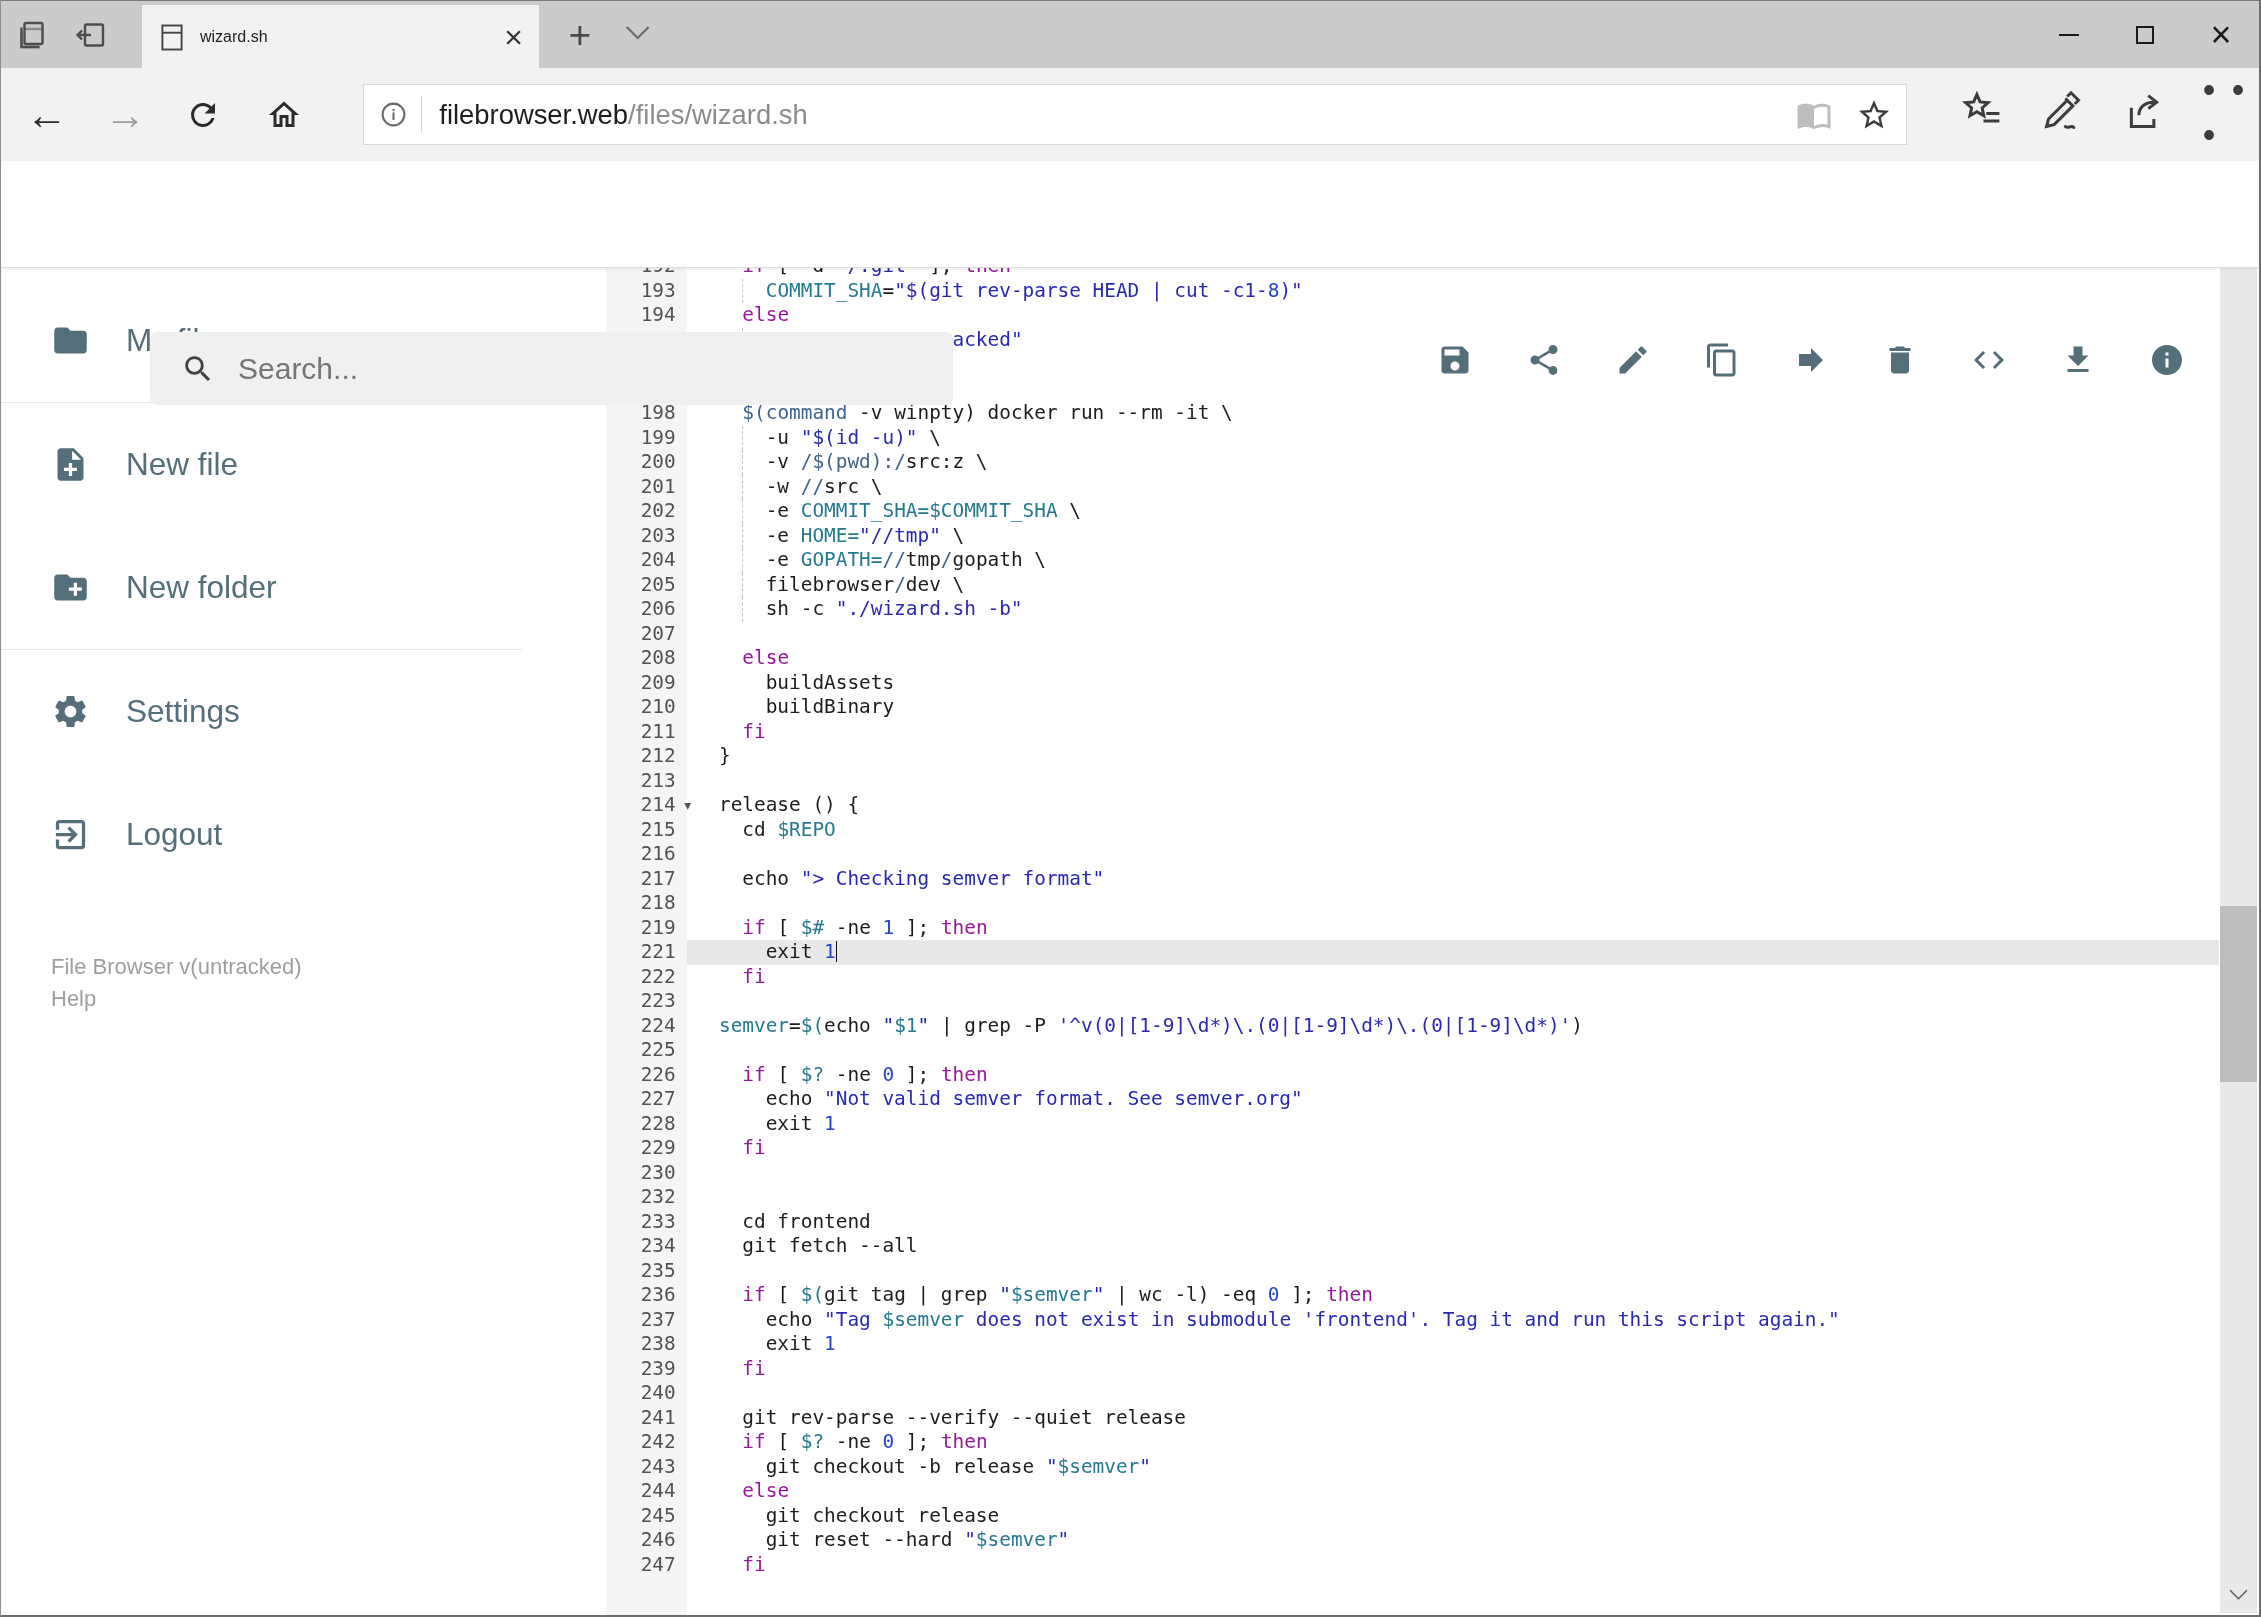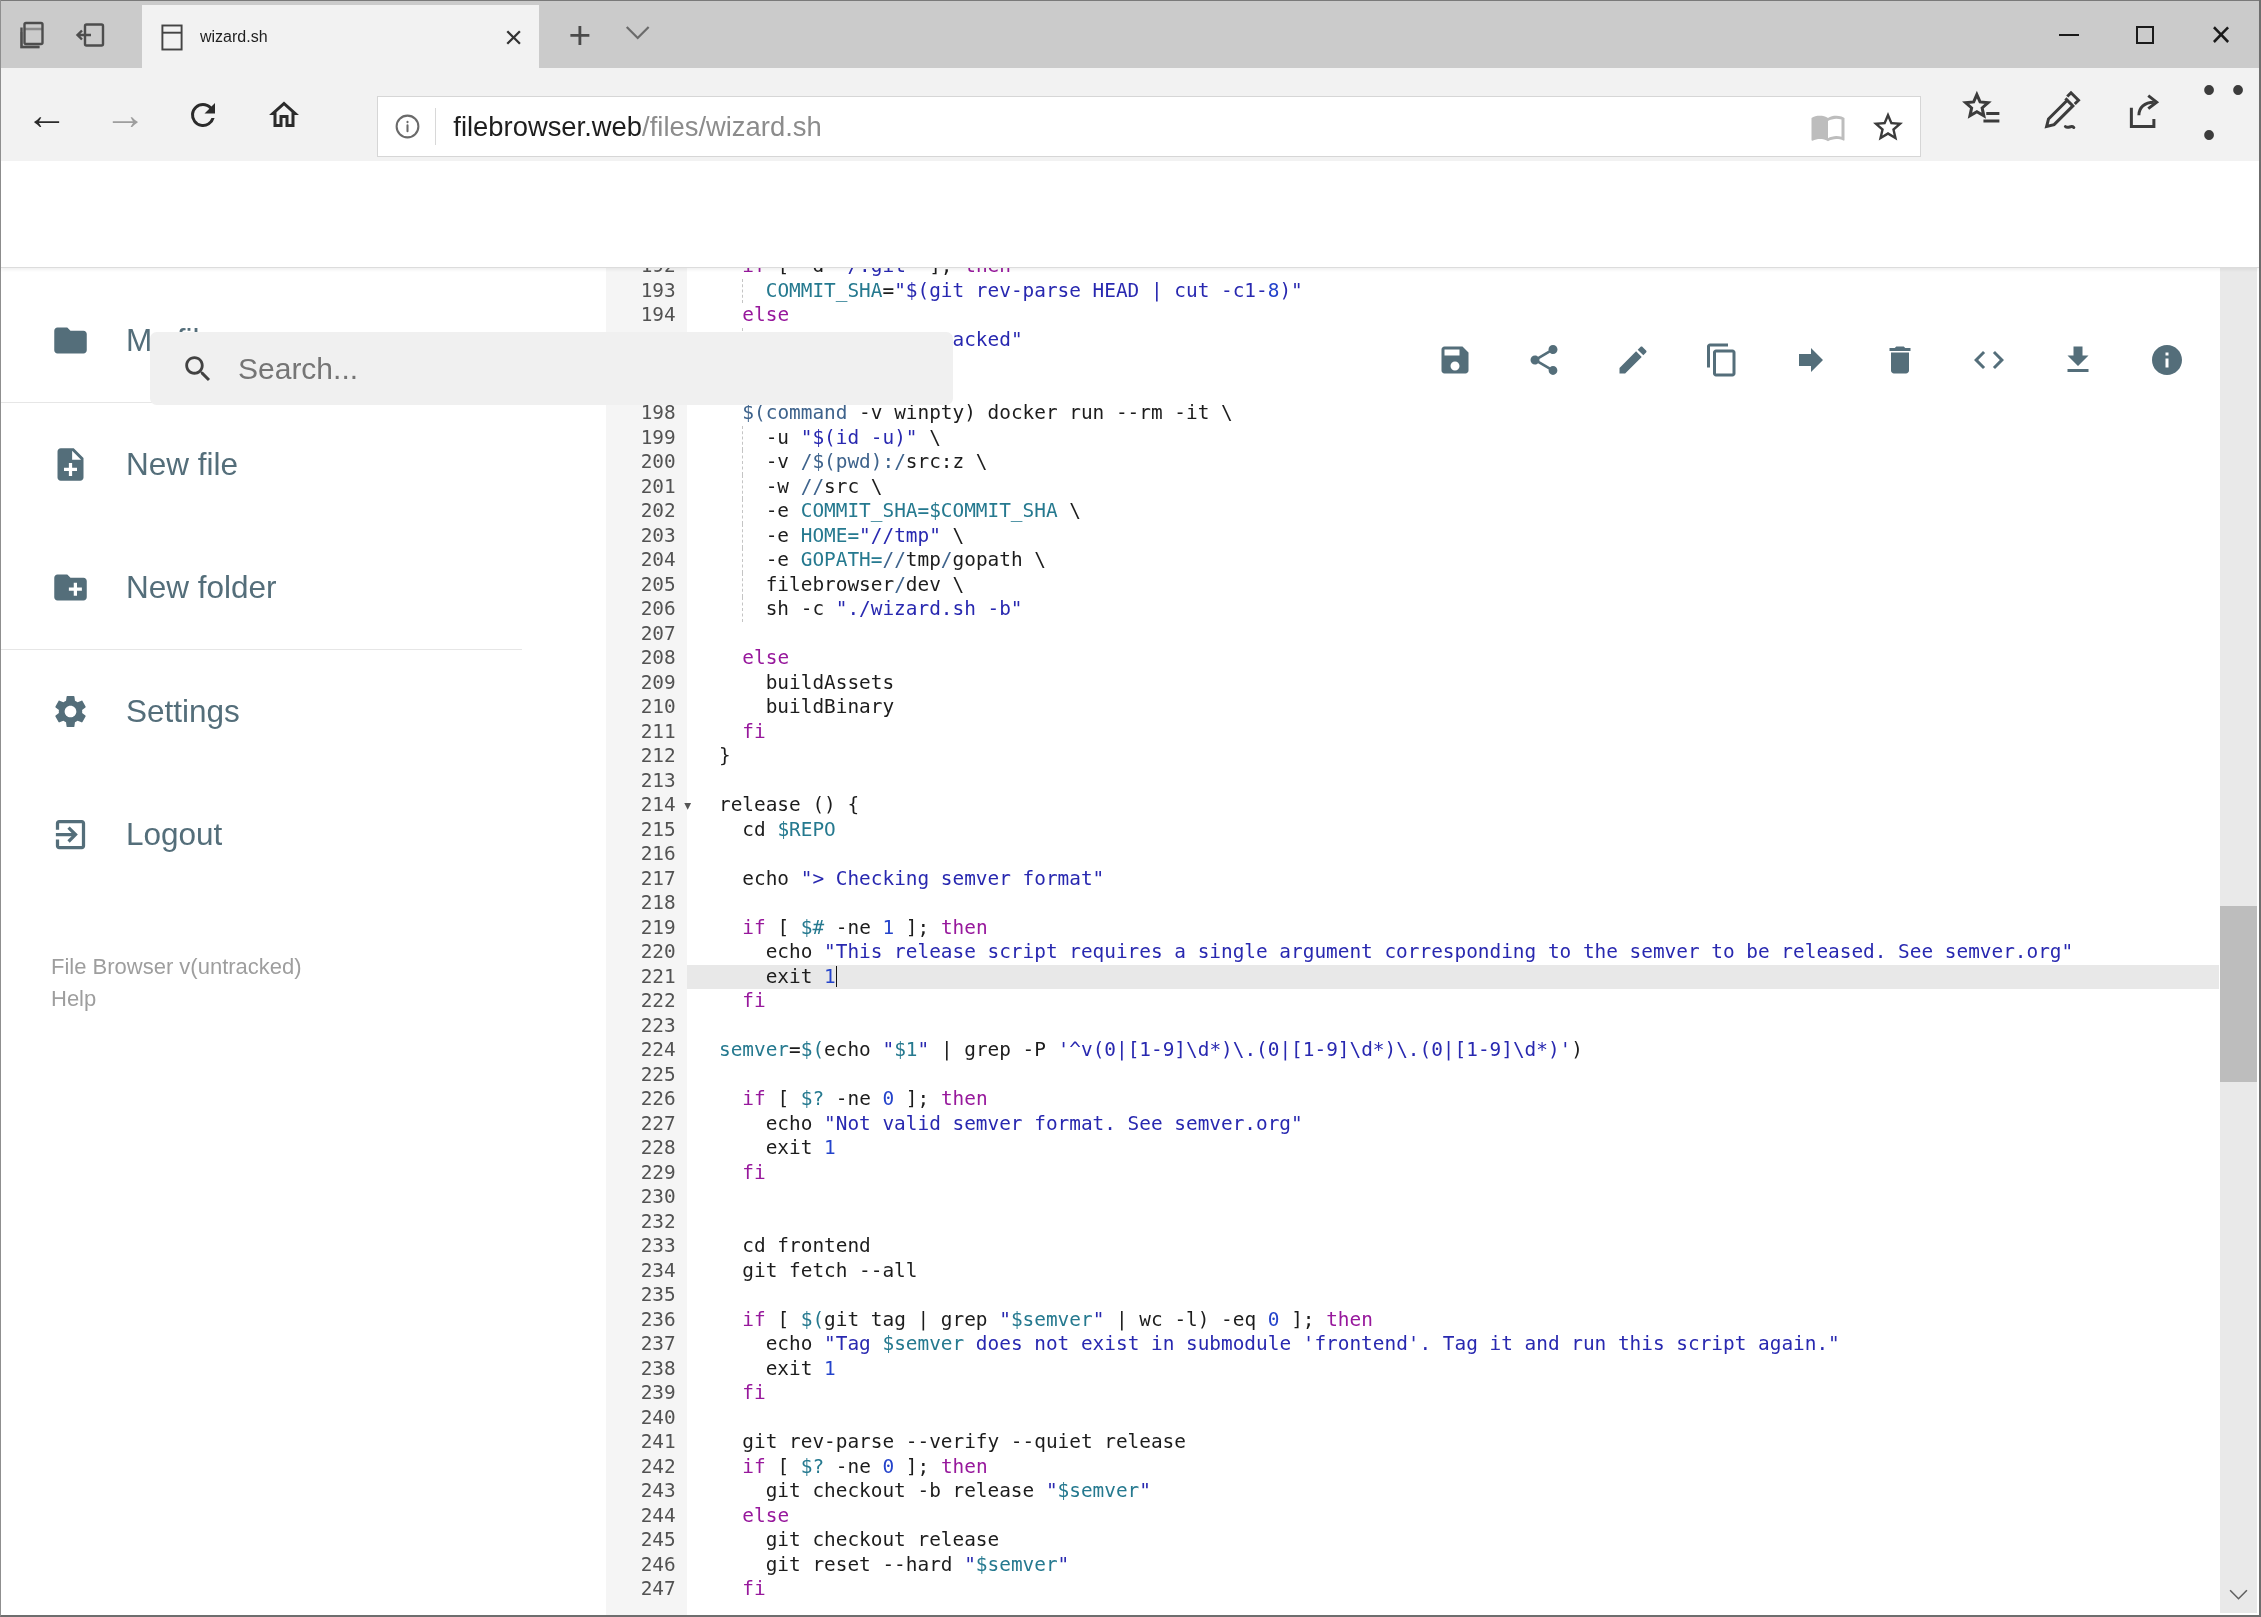--- a/index.html
+++ b/index.html
@@ -24,22 +24,22 @@
   .glyph-min{width:19.4px;height:2.4px;background:#1a1a1a;}
   .glyph-max{width:18px;height:18px;border:2.4px solid #1a1a1a;box-sizing:border-box;}
   .glyph-close{font-size:36px;line-height:1;font-weight:200;}
 
   
   .navbar{position:absolute;left:0;right:0;top:68px;height:94px;background:#f2f2f2;border-bottom:0.8px solid #d2d2d2;box-sizing:border-box;}
   .navico{position:absolute;top:21px;width:52px;height:52px;display:flex;align-items:center;justify-content:center;}
   .arrowchar{font-size:42px;color:#2b2b2b;line-height:1;}
   .arrowchar.dis{color:#9e9e9e;}
   .navico svg{width:36px;height:36px;}
-  .urlbar{position:absolute;left:362px;top:28px;width:1544px;height:61px;background:#fff;border:1.6px solid #d6d6d6;
-          box-sizing:border-box;display:flex;align-items:center;margin-left:14px;}
+  .urlbar{position:absolute;left:362px;top:16px;width:1544px;height:61px;background:#fff;border:1.6px solid #d6d6d6;
+          box-sizing:border-box;display:flex;align-items:center;}
   .urlinfo{width:29px;height:29px;color:#6a6a6a;margin:0 13px 0 14.5px;flex:none;}
   .urlsep{width:0.8px;height:37px;background:#d8d8d8;flex:none;}
   .urltext{margin-left:18px;font-size:27.4px;white-space:nowrap;flex:1;overflow:hidden;}
   .urlhost{color:#1d1d1d;} .urlpath{color:#8c8c8c;}
   .urlbar .rdico{width:36px;height:36px;color:#bdbdbd;margin-right:24px;flex:none;}
   .urlbar .starico{width:36px;height:36px;color:#3c3c3c;margin-right:14.5px;flex:none;}
   .navright{position:absolute;right:11.3px;top:21px;display:flex;gap:36px;}
   .navright .ico{width:45px;height:45px;color:#3c3c3c;display:flex;align-items:center;justify-content:center;}
   .navright svg{width:36px;height:36px;}
   .dots{font-size:36px;color:#3c3c3c;letter-spacing:3.2px;line-height:45px;}
@@ -336,21 +336,20 @@
         <div class="cl"><span class="ln">210</span><span class="lc"><span class="tk-p">    buildBinary</span></span></div>
         <div class="cl"><span class="ln">211</span><span class="lc"><span class="tk-p">  </span><span class="tk-k">fi</span></span></div>
         <div class="cl"><span class="ln">212</span><span class="lc"><span class="tk-p">}</span></span></div>
         <div class="cl"><span class="ln">213</span><span class="lc"></span></div>
         <div class="cl"><span class="ln">214<i class="fold">▾</i></span><span class="lc"><span class="tk-p">release () {</span></span></div>
         <div class="cl"><span class="ln">215</span><span class="lc"><span class="tk-p">  cd </span><span class="tk-v">$REPO</span></span></div>
         <div class="cl"><span class="ln">216</span><span class="lc"></span></div>
         <div class="cl"><span class="ln">217</span><span class="lc"><span class="tk-p">  echo </span><span class="tk-s">"&gt; Checking semver format"</span></span></div>
         <div class="cl"><span class="ln">218</span><span class="lc"></span></div>
         <div class="cl"><span class="ln">219</span><span class="lc"><span class="tk-p">  </span><span class="tk-k">if</span><span class="tk-p"> [ </span><span class="tk-v">$#</span><span class="tk-p"> -ne </span><span class="tk-n">1</span><span class="tk-p"> ]; </span><span class="tk-k">then</span></span></div>
-        <div class="cl"><span class="ln">220</span><span class="lc"><span class="tk-p">    echo </span><span class="tk-s">"This release script requires a single argument corresponding to the semver to be released. See semver.org"</span></span></div>
         <div class="cl hl"><span class="ln">221</span><span class="lc"><span class="tk-p">    exit </span><span class="tk-n">1</span><i class="caret"></i></span></div>
         <div class="cl"><span class="ln">222</span><span class="lc"><span class="tk-p">  </span><span class="tk-k">fi</span></span></div>
         <div class="cl"><span class="ln">223</span><span class="lc"></span></div>
         <div class="cl"><span class="ln">224</span><span class="lc"><span class="tk-v">semver</span><span class="tk-p">=</span><span class="tk-v">$(</span><span class="tk-p">echo </span><span class="tk-s">"</span><span class="tk-v">$1</span><span class="tk-s">"</span><span class="tk-p"> | grep -P </span><span class="tk-s">'^v(0|[1-9]\d*)\.(0|[1-9]\d*)\.(0|[1-9]\d*)'</span><span class="tk-p">)</span></span></div>
         <div class="cl"><span class="ln">225</span><span class="lc"></span></div>
         <div class="cl"><span class="ln">226</span><span class="lc"><span class="tk-p">  </span><span class="tk-k">if</span><span class="tk-p"> [ </span><span class="tk-v">$?</span><span class="tk-p"> -ne </span><span class="tk-n">0</span><span class="tk-p"> ]; </span><span class="tk-k">then</span></span></div>
         <div class="cl"><span class="ln">227</span><span class="lc"><span class="tk-p">    echo </span><span class="tk-s">"Not valid semver format. See semver.org"</span></span></div>
         <div class="cl"><span class="ln">228</span><span class="lc"><span class="tk-p">    exit </span><span class="tk-n">1</span></span></div>
         <div class="cl"><span class="ln">229</span><span class="lc"><span class="tk-p">  </span><span class="tk-k">fi</span></span></div>
         <div class="cl"><span class="ln">230</span><span class="lc"></span></div>

